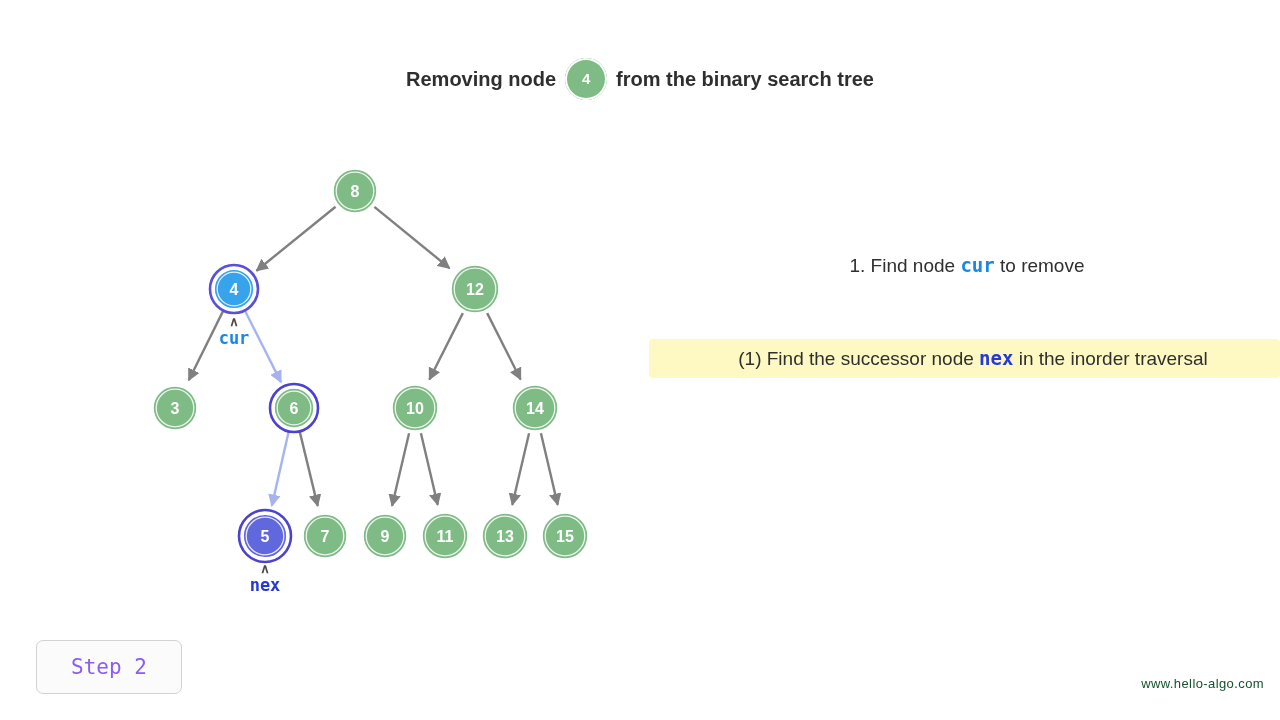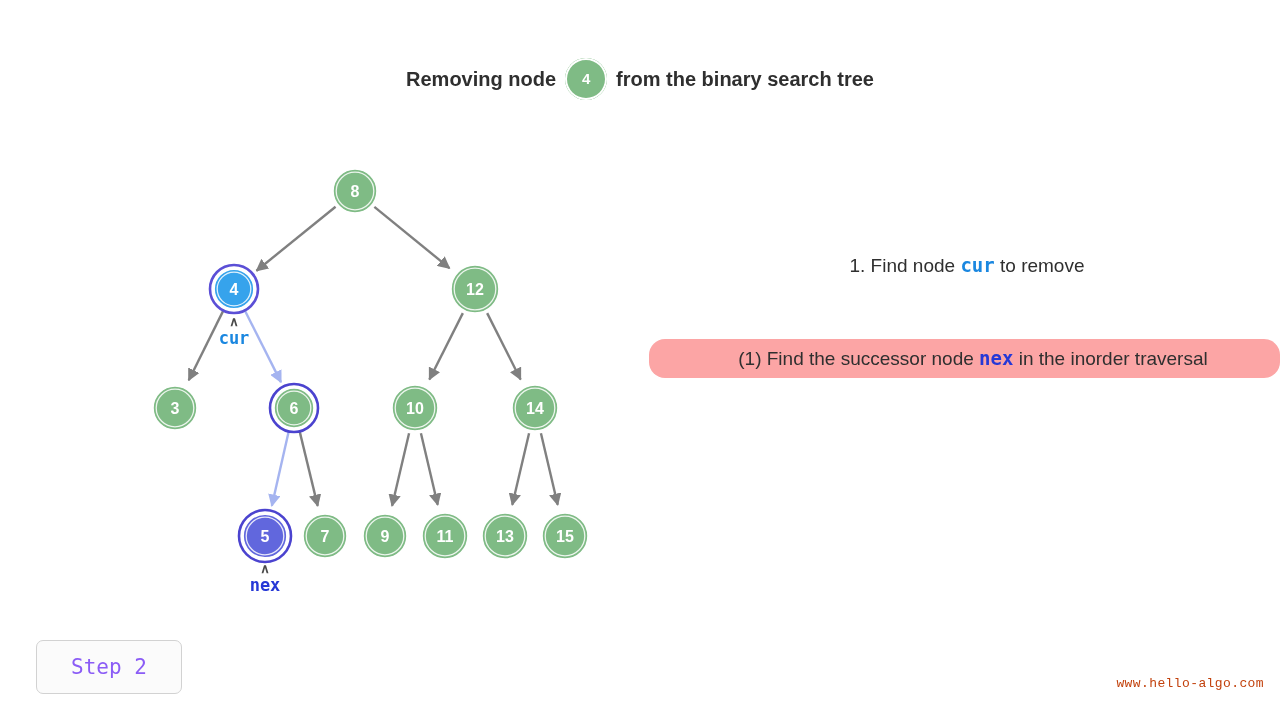--- a/index.html
+++ b/index.html
@@ -104,22 +104,22 @@
     font-size: 19px;
   }
   .ex-line {
     padding: 0 0 0 17px;
     line-height: 34px;
     white-space: nowrap;
     text-align: center;
   }
   .ex-gap { height: 28px; }
   .ex-line.highlight {
-    background: #fca5a5;
-    border-radius: 16px;
+    background: #fef9c3;
+    border-radius: 4px;
     line-height: 38px;
     margin-left: 12px;
   }
   .kw-cur { color: #1a87e0; font-family: "DejaVu Sans Mono", monospace; font-weight: bold; }
   .kw-nex { color: #2638d6; font-family: "DejaVu Sans Mono", monospace; font-weight: bold; }
 
   
   #step-badge {
     position: absolute;
     left: 36px;
@@ -134,22 +134,22 @@
     font-size: 21px;
     line-height: 52px;
     text-align: center;
   }
 
   
   #footer {
     position: absolute;
     right: 16px;
     top: 676px;
-    color: #c2410c;
-    font-family: Liberation Mono, monospace;
+    color: #14532d;
+    font-family: Liberation Sans, sans-serif;
     font-size: 13px;
     letter-spacing: 0.4px;
   }
 </style>
 </head>
 <body>
 
 <div id="stage">
 
   <div id="title">

